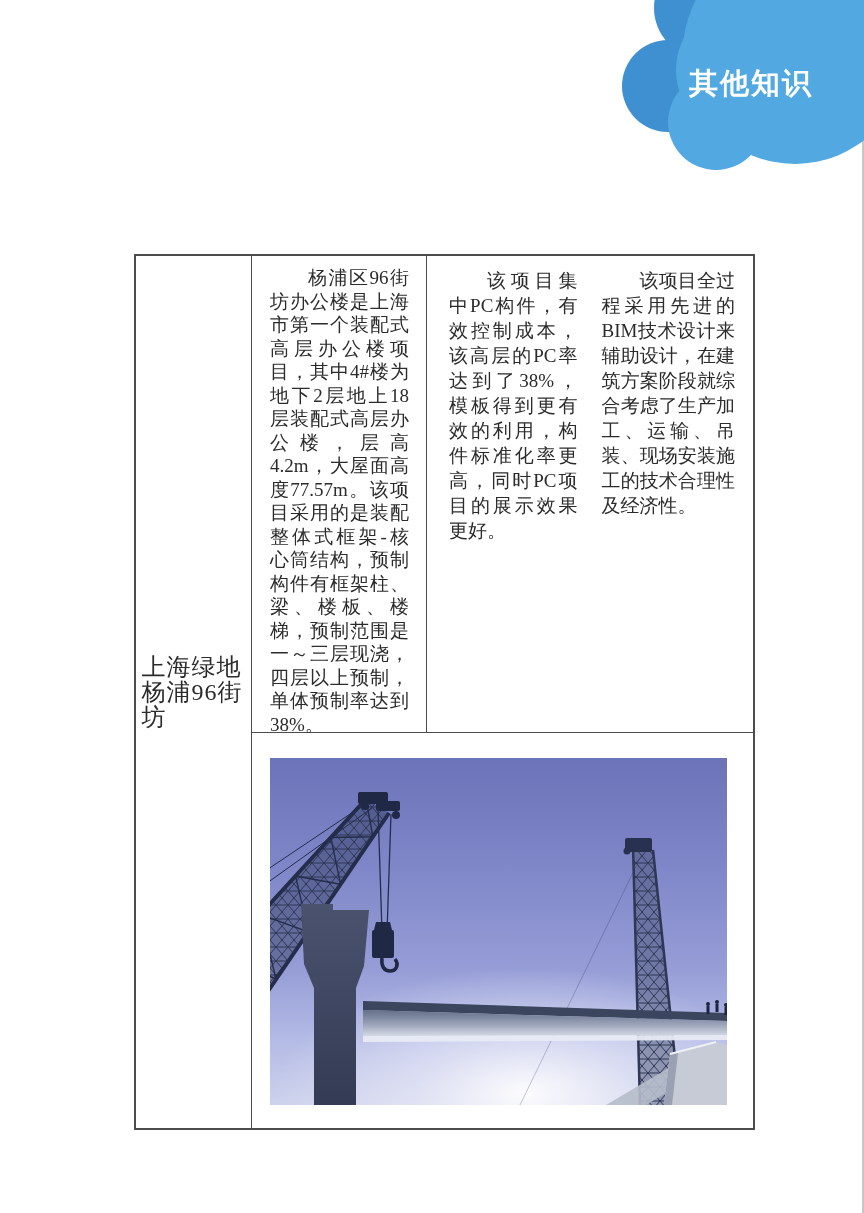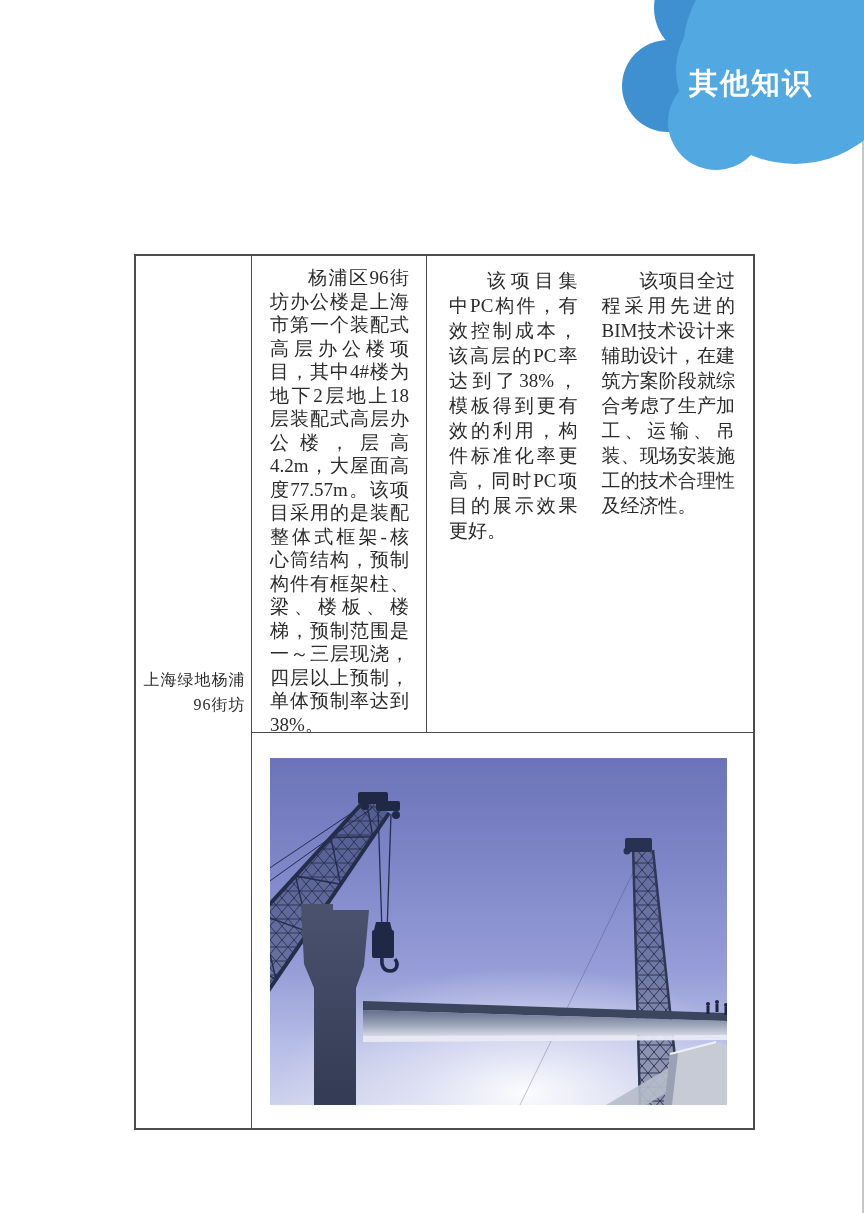--- a/index.html
+++ b/index.html
@@ -25,21 +25,21 @@
     position:absolute;left:134px;top:254px;width:621px;height:876px;
     box-sizing:border-box;border:2px solid #4c4c4c;
     display:grid;grid-template-columns:116px 175px 1fr;grid-template-rows:477px 1fr;
   }
   .cell{box-sizing:border-box;}
   .cell-label{
     grid-row:1/3;grid-column:1;border-right:1.5px solid #4c4c4c;
     display:flex;align-items:center;justify-content:center;
   }
   .row-label{
-    font-size:16px;line-height:25px;letter-spacing:1px;text-align:right;
+    font-size:24px;line-height:25px;letter-spacing:1px;text-align:left;
     width:104px;
   }
   .cell-mid{
     grid-row:1;grid-column:2;border-right:1.5px solid #4c4c4c;border-bottom:1.5px solid #4c4c4c;
     display:flex;flex-direction:column;justify-content:center;
     padding:14px 5px 0 6px;
   }
   .cell-right{
     grid-row:1;grid-column:3;border-bottom:1.5px solid #4c4c4c;
     display:flex;flex-direction:row;justify-content:center;

